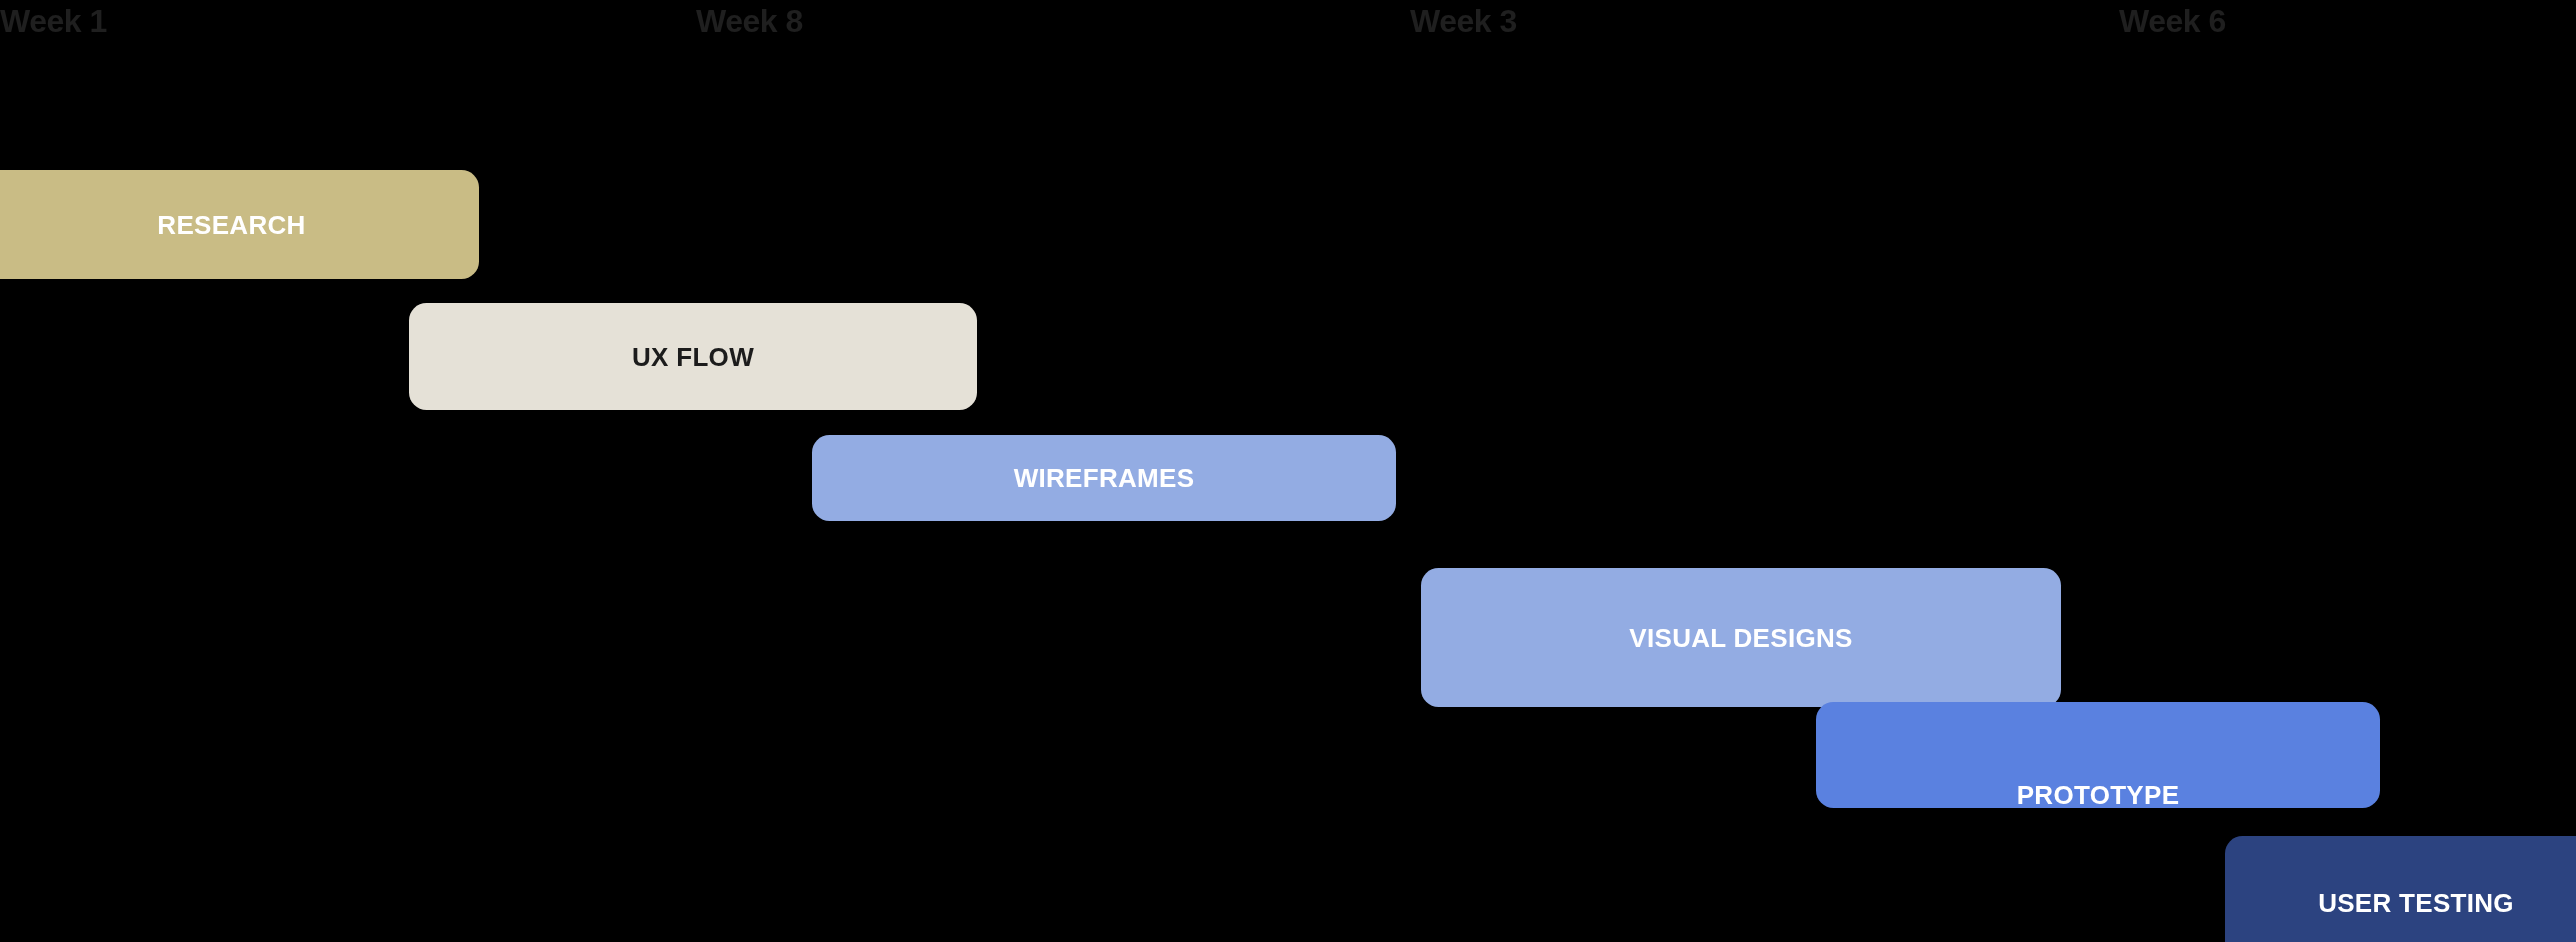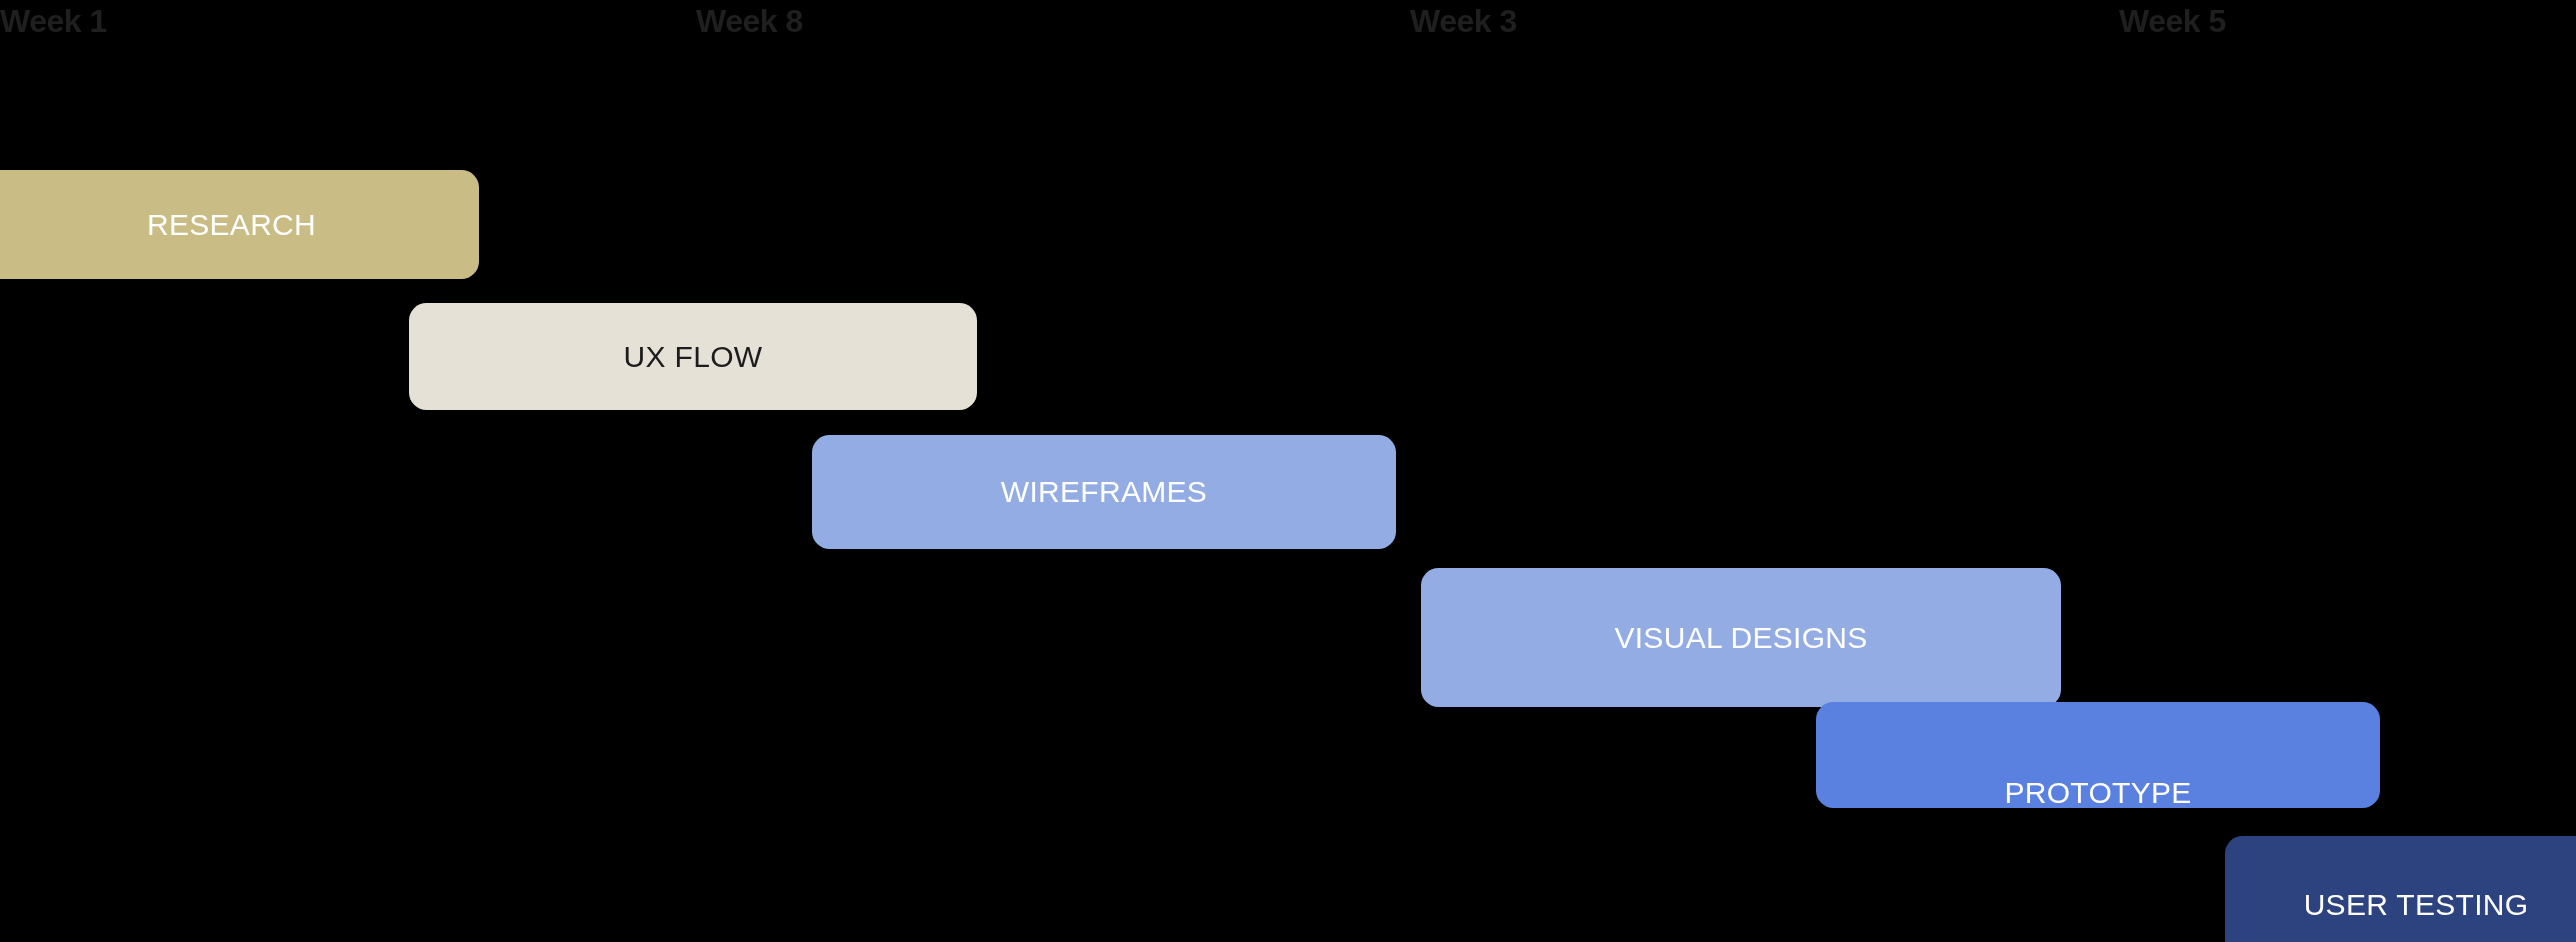--- a/index.html
+++ b/index.html
@@ -31,53 +31,53 @@
   
   .gantt-bar {
     position: absolute;
     box-sizing: border-box;
     border-radius: 17.5px;
     display: flex;
     align-items: center;
     justify-content: center;
   }
   .gantt-bar-label {
-    font-size: 30px;
-    font-weight: 400;
+    font-size: 26px;
+    font-weight: 700;
     letter-spacing: 0.3px;
     white-space: nowrap;
     line-height: 1;
   }
 
   
   .clip-left  { border-top-left-radius: 0; border-bottom-left-radius: 0; }
 </style>
 </head>
 <body>
 
 <div id="root">
 
   <div>
     <div class="week-label" style="left:0px;">Week 1</div>
     <div class="week-label" style="left:696px;">Week 8</div>
     <div class="week-label" style="left:1410px;">Week 3</div>
-    <div class="week-label" style="left:2119px;">Week 5</div>
+    <div class="week-label" style="left:2119px;">Week 6</div>
   </div>
 
   <div>
 
     <div class="gantt-bar clip-left" style="left:-15.5px; top:170px; width:494px; height:109px; background:#c9bc85;">
       <span class="gantt-bar-label" style="color:#ffffff;">RESEARCH</span>
     </div>
 
     <div class="gantt-bar" style="left:409px; top:303px; width:568px; height:107px; background:#e5e1d7;">
       <span class="gantt-bar-label" style="color:#1c1c1c;">UX FLOW</span>
     </div>
 
-    <div class="gantt-bar" style="left:812px; top:435px; width:584px; height:114px; background:#93ace3;text-align:center;">
+    <div class="gantt-bar" style="left:812px; top:435px; width:584px; height:86px; background:#93ace3;text-align:center;">
       <span class="gantt-bar-label" style="color:#ffffff;">WIREFRAMES</span>
     </div>
 
     <div class="gantt-bar" style="left:1421px; top:568px; width:640px; height:139px; background:#93ace3;">
       <span class="gantt-bar-label" style="color:#ffffff;">VISUAL DESIGNS</span>
     </div>
 
     <div class="gantt-bar" style="left:1816px; top:702px; width:564px; height:106px; background:#5a81e0;align-items:flex-end;">
       <span class="gantt-bar-label" style="color:#ffffff;">PROTOTYPE</span>
     </div>

